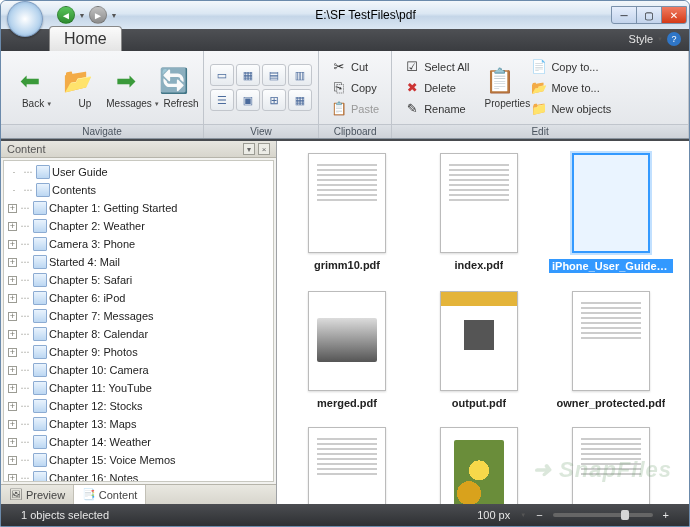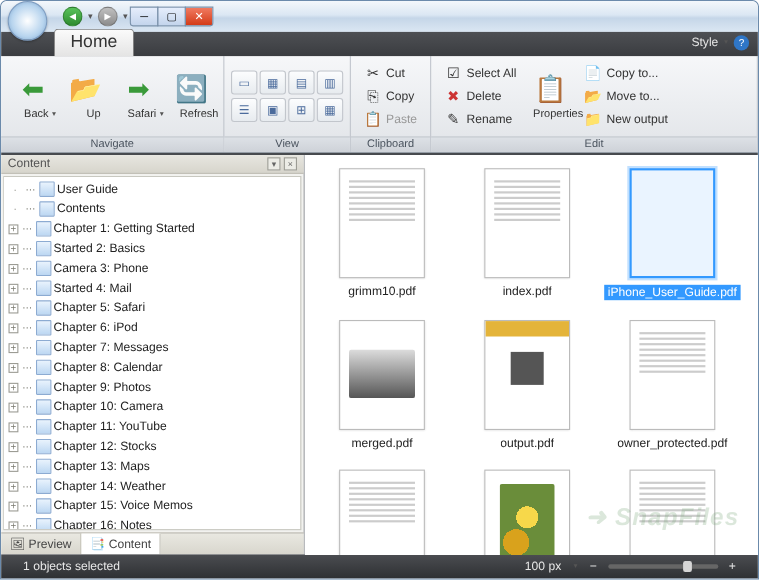--- a/index.html
+++ b/index.html
@@ -56,21 +56,21 @@
 .pageico { width: 14px; height: 14px; background: linear-gradient(#e9f3fd,#bcd7f2); border: 1px solid #8cabd2; border-radius: 1px; flex-shrink: 0; }
 .bottomtabs { display: flex; background: linear-gradient(#e9e8e1,#d8d6cd); border-top:1px solid #b6b4aa; height: 20px; align-items:center; }
 .btab { display:flex; align-items:center; gap:3px; padding: 0 8px; font-size:11px; color:#444; height:100%; border-right:1px solid #c2c0b6; }
 .btab.active { background:#fff; }
 
 .rightpanel { flex: 1; overflow: auto; background: #fff; position: relative; }
 .thumbs { display: flex; flex-wrap: wrap; padding: 8px 4px; align-content: flex-start; }
 .thumb { width: 132px; display: flex; flex-direction: column; align-items: center; margin: 4px 0 14px; }
 .thumb .sheet { width: 78px; height: 100px; border: 1px solid #bbb; background: #fff; box-shadow: 0 1px 2px rgba(0,0,0,.15); margin-bottom: 6px; overflow:hidden; display:flex; flex-direction:column; align-items:center; justify-content:flex-start; font-size:6px; color:#999; }
 .thumb .sheet.selected { border: 2px solid #3399ff; box-shadow: 0 0 0 2px rgba(51,153,255,.3); background: #eaf4ff; }
-.thumb .fname { font-size: 11px; color: #222; max-width: 124px; white-space: nowrap; overflow: hidden; text-overflow: ellipsis; }
+.thumb .fname { font-size: 11px; color: #222; max-width: 124px; white-space: nowrap; overflow: hidden; text-overflow: ellipsis; font-weight: bold; }
 .thumb .fname.selected { background: #3399ff; color: #fff; padding: 1px 3px; }
 
 
 .statusbar { height: 22px; background: linear-gradient(#4b4d51,#2e3033); color: #e7e7e7; display: flex; align-items: center; font-size: 11px; padding: 0 20px; gap: 10px; }
 .statusbar .spacer { flex: 1; }
 .zoomslider { width: 100px; height: 4px; background: #666; border-radius: 2px; position: relative; }
 .zoomslider .knob { position:absolute; left: 68px; top:-3px; width:8px; height:10px; background:#d6d6d6; border-radius:2px; }
 
 .watermark { position:absolute; right:18px; bottom:44px; font-size:22px; font-style:italic; font-weight:bold; color:rgba(110,160,110,.25); pointer-events:none; letter-spacing:1px; }
 .watermark::before { content:"➜ "; }
@@ -88,20 +88,21 @@
 <div class="window">
 
   <div class="titlebar">
     <div class="app-orb"></div>
     <div class="navbtns">
       <div class="navbtn back">◄</div>
       <div class="navdrop">▼</div>
       <div class="navbtn fwd">►</div>
       <div class="navdrop">▼</div>
     </div>
+    <div class="address">E:\SF TestFiles\pdf</div>
     <div class="wincontrols">
       <div class="wctrl min">─</div>
       <div class="wctrl max">▢</div>
       <div class="wctrl close">✕</div>
     </div>
   </div>
 
   <div class="tabrow">
     <div class="hometab">Home</div>
     <div class="styleright">
@@ -121,21 +122,21 @@
               <span class="drop">▼</span>
             </span>
           </div>
         <div class="bigbtn">
             <span class="ico">📂</span>
             <span class="lbl">Up</span>
           </div>
         <div class="bigbtn">
             <span class="ico" style="color:#3a9a3a">➡</span>
             <span class="lbl">
-              <span>Safari</span>
+              <span>Messages</span>
               <span class="drop">▼</span>
             </span>
           </div>
         <div class="bigbtn">
             <span class="ico" style="color:#3a9a3a">🔄</span>
             <span class="lbl">Refresh</span>
           </div>
       </div>
       <div class="label">Navigate</div>
     </div>
@@ -204,21 +205,21 @@
           <div class="smallbtn">
               <span class="ico">📄</span>
               <span>Copy to...</span>
             </div>
           <div class="smallbtn">
               <span class="ico">📂</span>
               <span>Move to...</span>
             </div>
           <div class="smallbtn">
               <span class="ico">📁</span>
-              <span>New output</span>
+              <span>New objects</span>
             </div>
         </div>
       </div>
       <div class="label">Edit</div>
     </div>
   </div>
 
   <div class="mainarea">
     <div class="leftpanel">
       <div class="panelhdr">
@@ -244,21 +245,21 @@
           <div class="treerow">
             <span class="twist box">+</span>
             <span class="twist">⋯</span>
             <span class="pageico"></span>
             <span>Chapter 1:  Getting Started</span>
           </div>
           <div class="treerow">
             <span class="twist box">+</span>
             <span class="twist">⋯</span>
             <span class="pageico"></span>
-            <span>Started 2:  Basics</span>
+            <span>Chapter 2:  Weather</span>
           </div>
           <div class="treerow">
             <span class="twist box">+</span>
             <span class="twist">⋯</span>
             <span class="pageico"></span>
             <span>Camera 3:  Phone</span>
           </div>
           <div class="treerow">
             <span class="twist box">+</span>
             <span class="twist">⋯</span>

